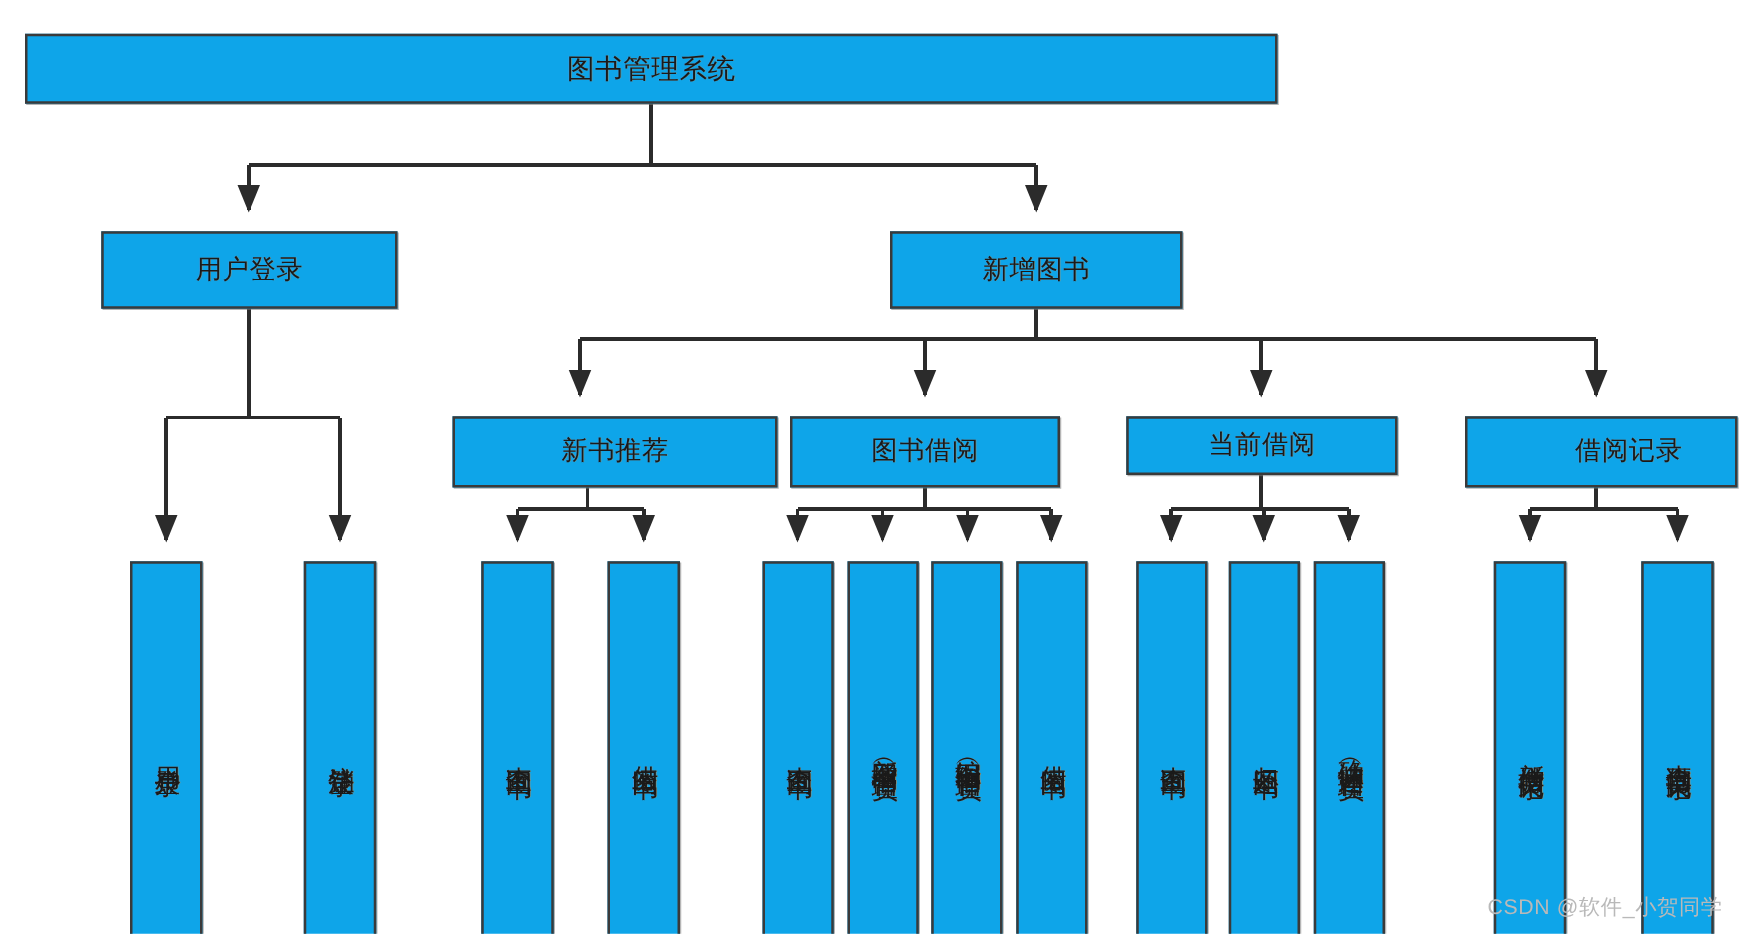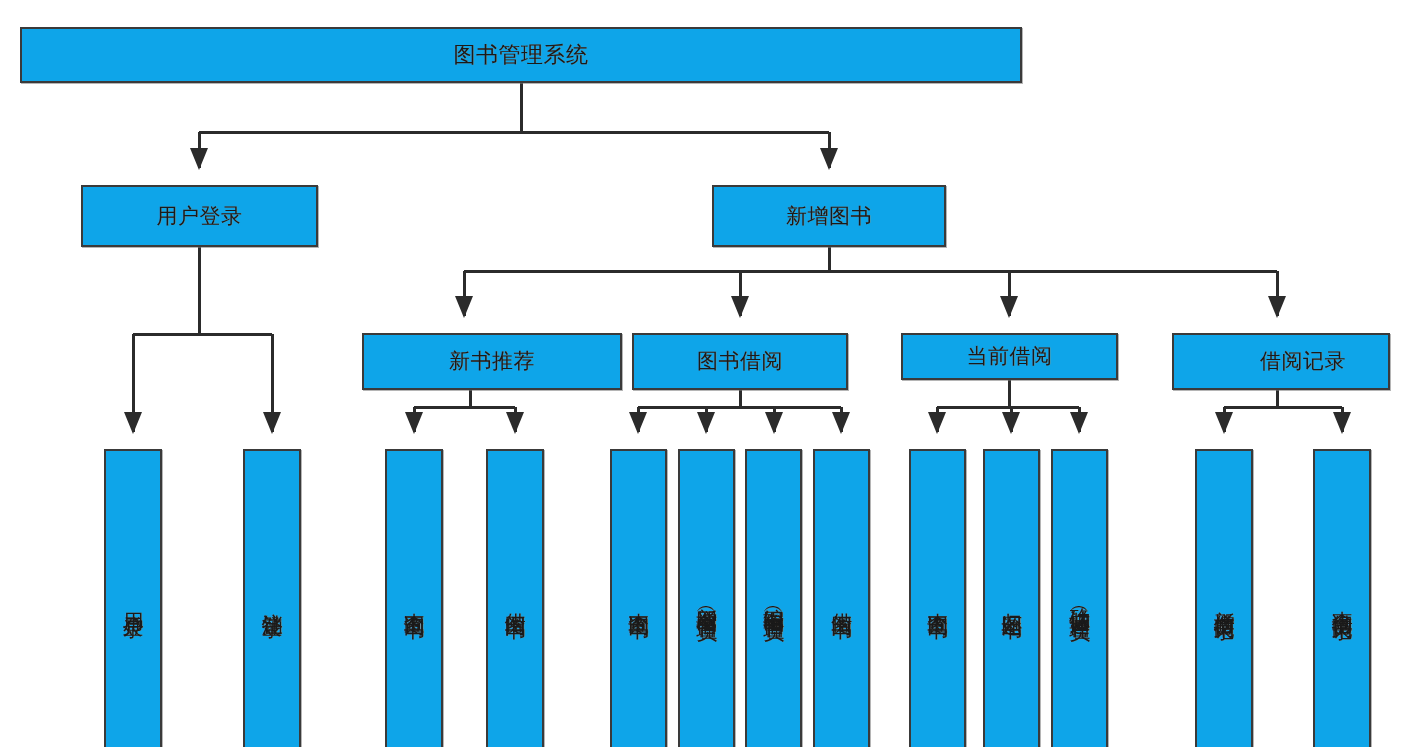--- a/index.html
+++ b/index.html
@@ -160,13 +160,14 @@
       <div class="node-box vertical" style="left: 1051px; top: 434px; width: 57px; height: 301px;">
         <span class="node-label">确认归还（管理员）</span>
       </div>
       <div class="node-box vertical" style="left: 1195px; top: 434px; width: 58px; height: 301px;">
         <span class="node-label">新增借阅记录</span>
       </div>
       <div class="node-box vertical" style="left: 1313px; top: 434px; width: 58px; height: 301px;">
         <span class="node-label">查询借阅记录</span>
       </div>
     </div>
+  <div class="watermark" style="left: 1190px; top: 714px; color: rgb(185, 185, 185);">CSDN @软件_小贺同学</div>
 </div>
 
 </body></html>

